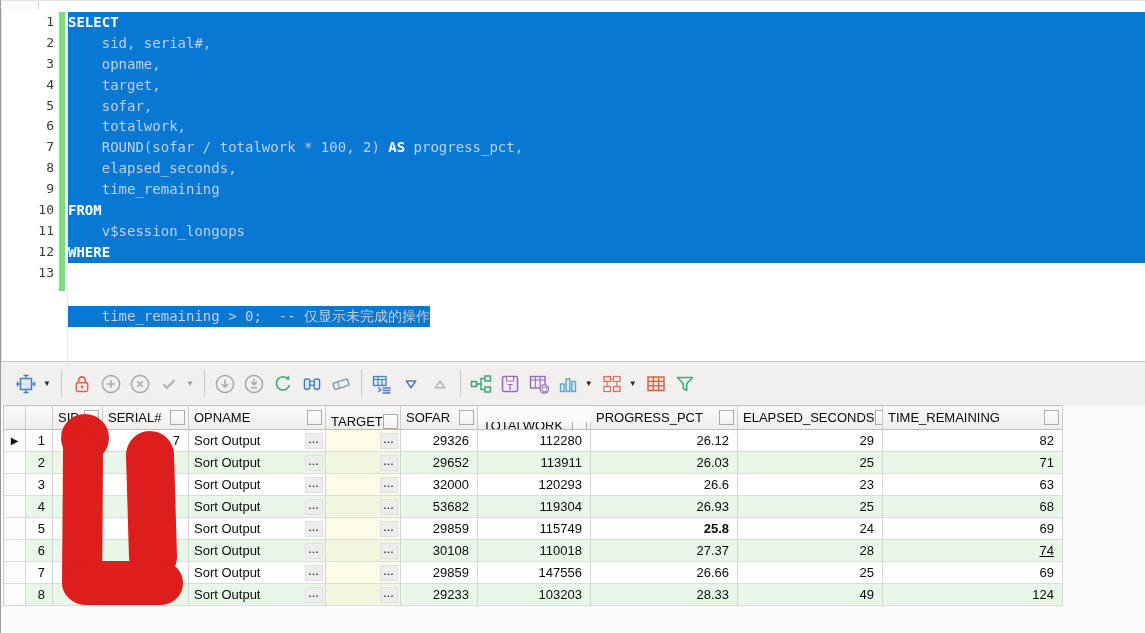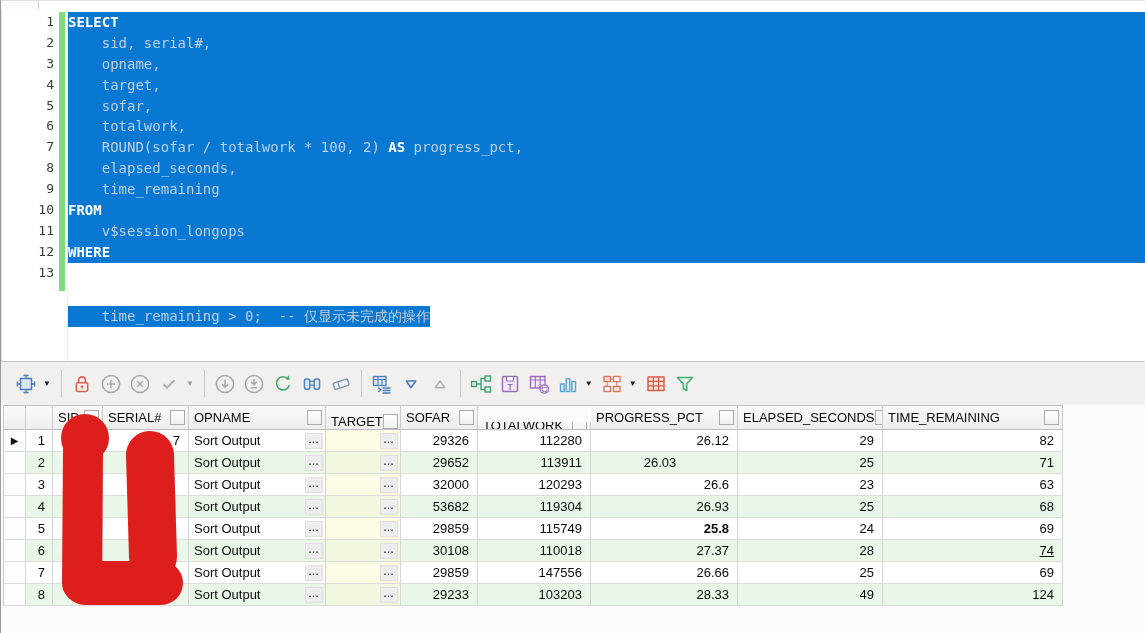--- a/index.html
+++ b/index.html
@@ -325,21 +325,21 @@
           <div class="g-cell txt cell-target" style="width: 75px; flex: 0 0 auto;">
             <span></span>
             <span class="ell-btn">...</span>
           </div>
           <div class="g-cell num cell-sofar" style="width: 77px; flex: 0 0 auto;">
             <span>29652</span>
           </div>
           <div class="g-cell num cell-totalwork" style="width: 113px; flex: 0 0 auto;">
             <span>113911</span>
           </div>
-          <div class="g-cell num cell-progress" style="width: 147px; flex: 0 0 auto; justify-content: center;">
+          <div class="g-cell num cell-progress" style="width: 147px; flex: 0 0 auto;">
             <span>26.03</span>
           </div>
           <div class="g-cell num cell-elapsed" style="width: 145px; flex: 0 0 auto;">
             <span>25</span>
           </div>
           <div class="g-cell num cell-remaining" style="width: 180px; flex: 0 0 auto;">
             <span>71</span>
           </div>
         </div>
         <div class="g-row">

